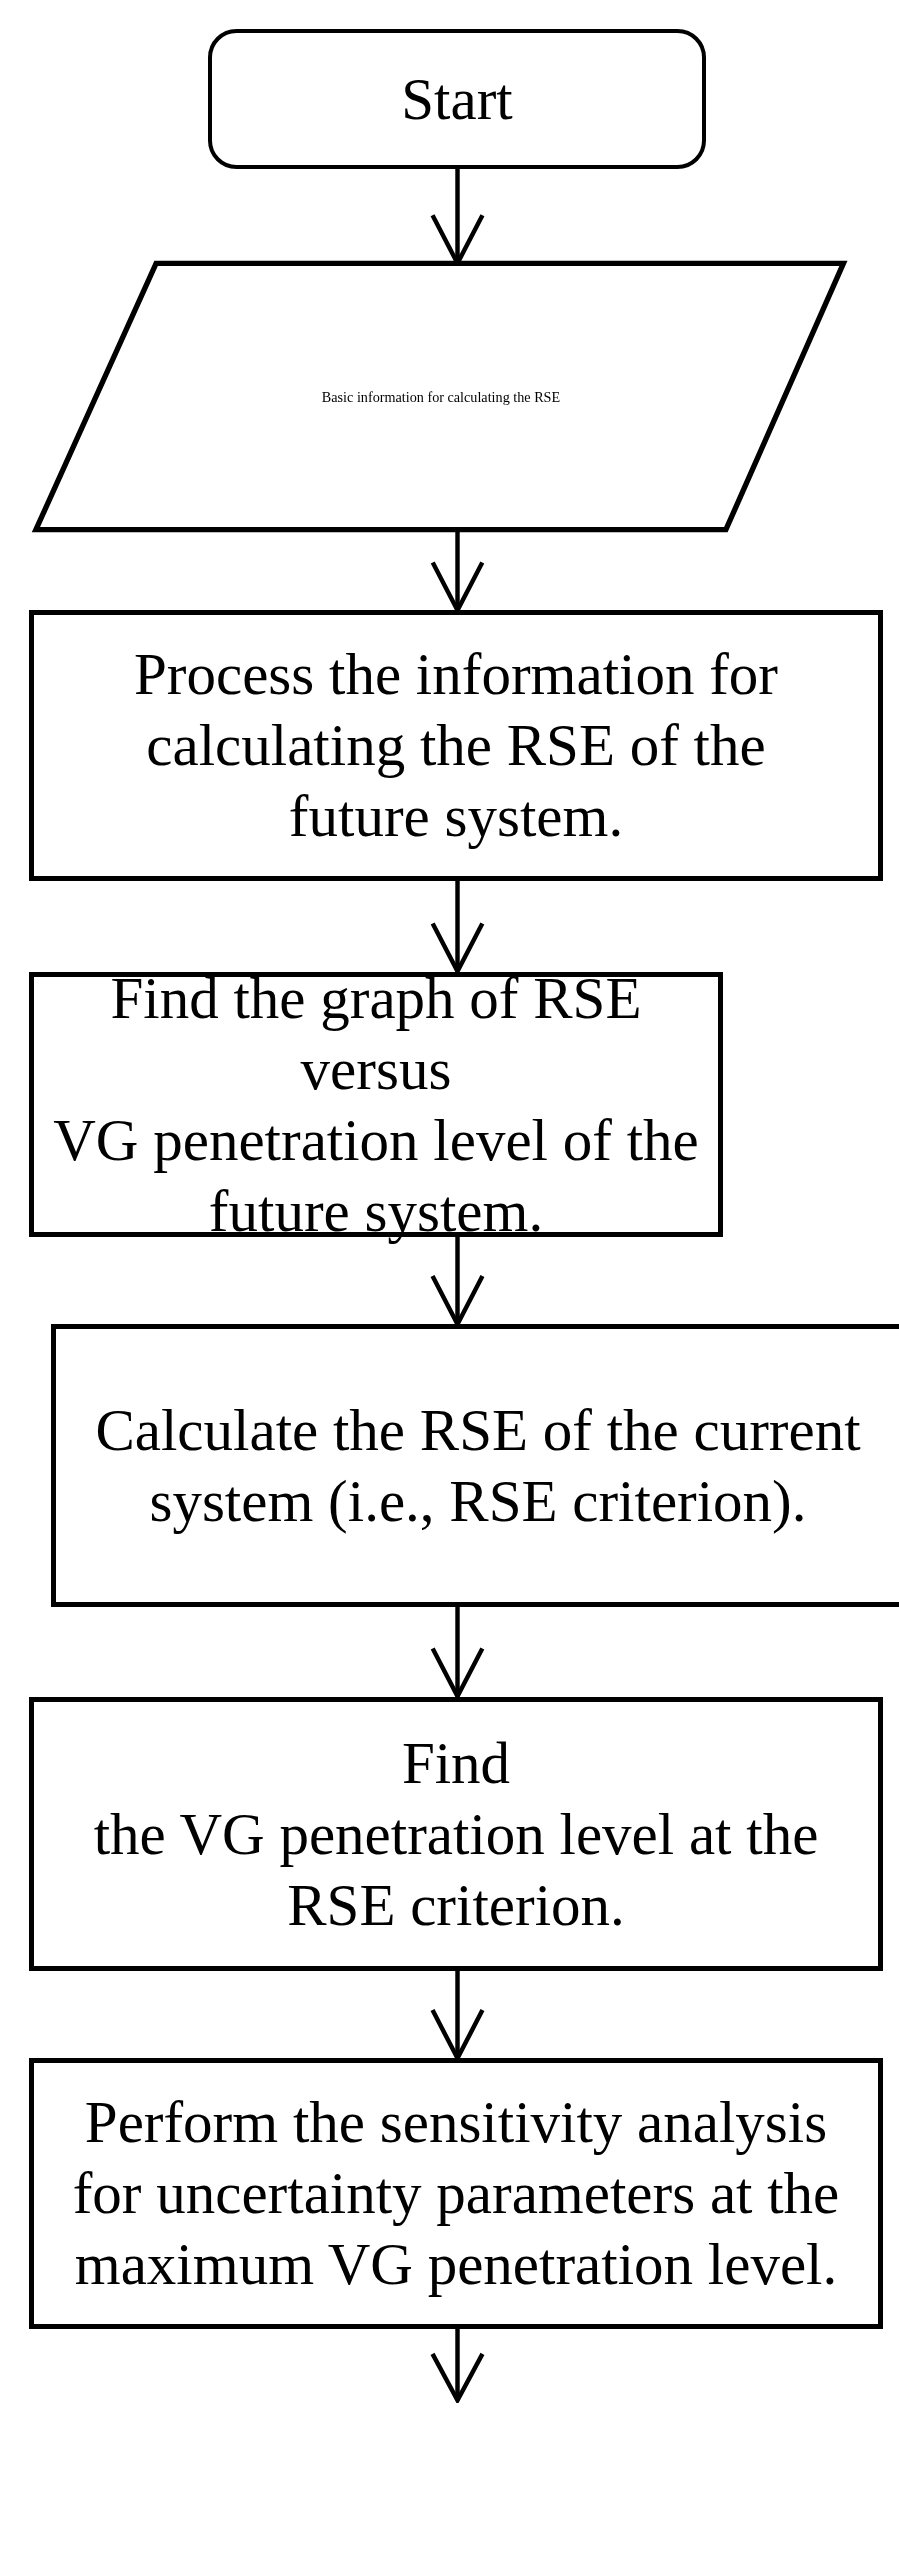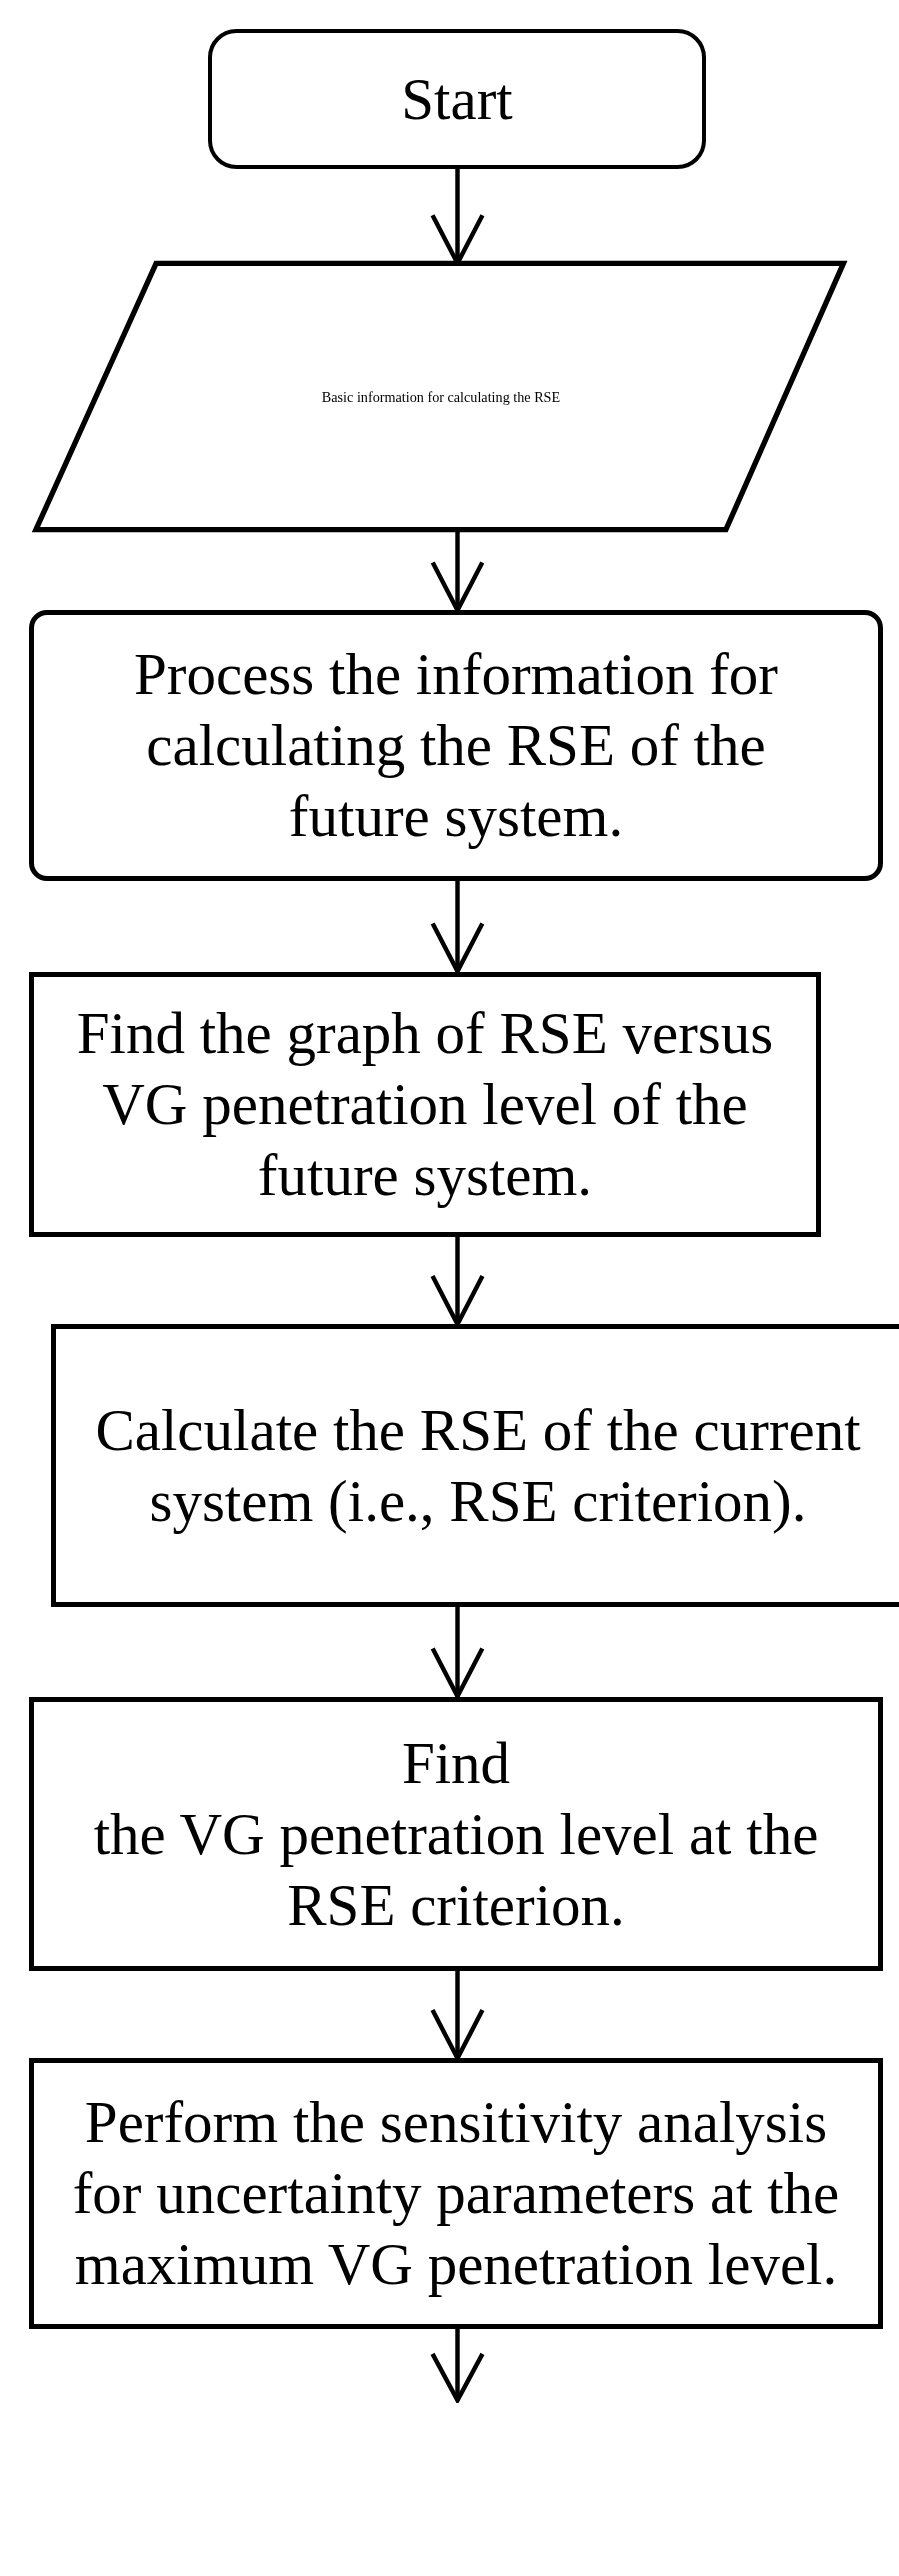--- a/index.html
+++ b/index.html
@@ -70,32 +70,32 @@
     <div class="label">Basic information
 for calculating the
 RSE</div>
   </div>
 
   <svg class="arrow" style="left:404px; top:528px;" width="107" height="85" viewBox="0 0 120 96">
     <line x1="60" y1="0" x2="60" y2="93" stroke="#000000" stroke-width="5" fill="none"></line>
     <polyline points="32,39 60,93 88,39" stroke="#000000" stroke-width="5" fill="none"></polyline>
   </svg>
 
-  <div class="node process" style="left:29px; top:610px; width:854px; height:271px;border-radius:18px;">
+  <div class="node process" style="left:29px; top:610px; width:854px; height:271px;">
     <div class="label">Process the information for
 calculating the RSE of the
 future system.</div>
   </div>
 
   <svg class="arrow" style="left:404px; top:880px;" width="107" height="94" viewBox="0 0 120 106">
     <line x1="60" y1="0" x2="60" y2="103" stroke="#000000" stroke-width="5" fill="none"></line>
     <polyline points="32,49 60,103 88,49" stroke="#000000" stroke-width="5" fill="none"></polyline>
   </svg>
 
-  <div class="node process" style="left:29px; top:972px; width:792px; height:265px;">
+  <div class="node process" style="left:29px; top:972px; width:694px; height:265px;">
     <div class="label">Find the graph of RSE versus
 VG penetration level of the
 future system.</div>
   </div>
 
   <svg class="arrow" style="left:404px; top:1235px;" width="107" height="92" viewBox="0 0 120 103">
     <line x1="60" y1="0" x2="60" y2="100" stroke="#000000" stroke-width="5" fill="none"></line>
     <polyline points="32,46 60,100 88,46" stroke="#000000" stroke-width="5" fill="none"></polyline>
   </svg>
 

